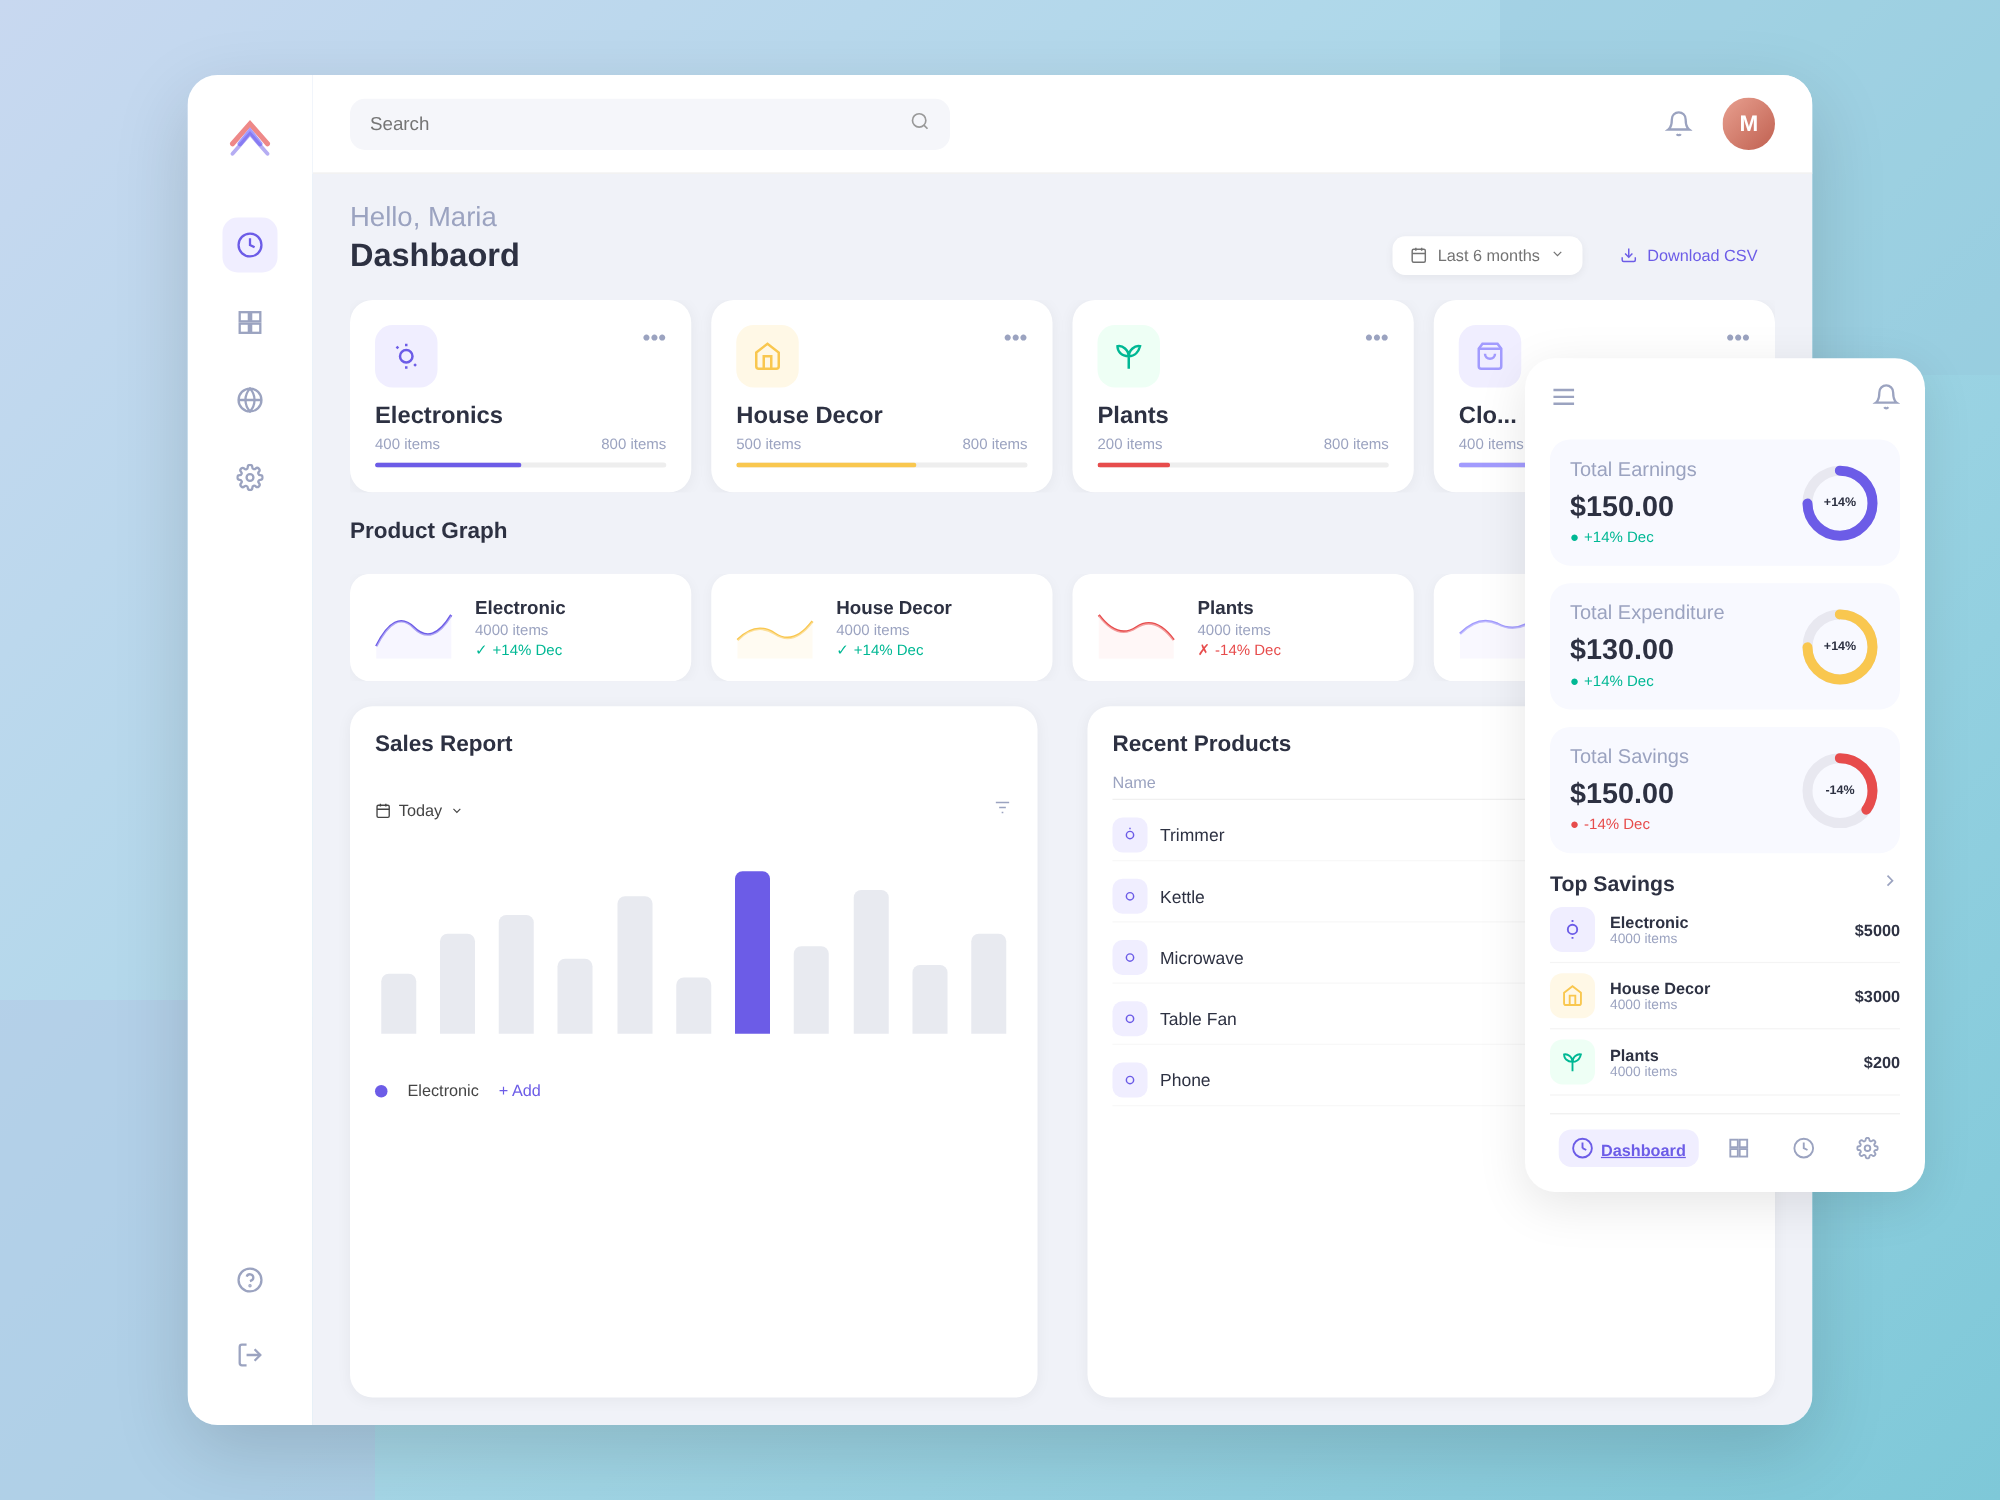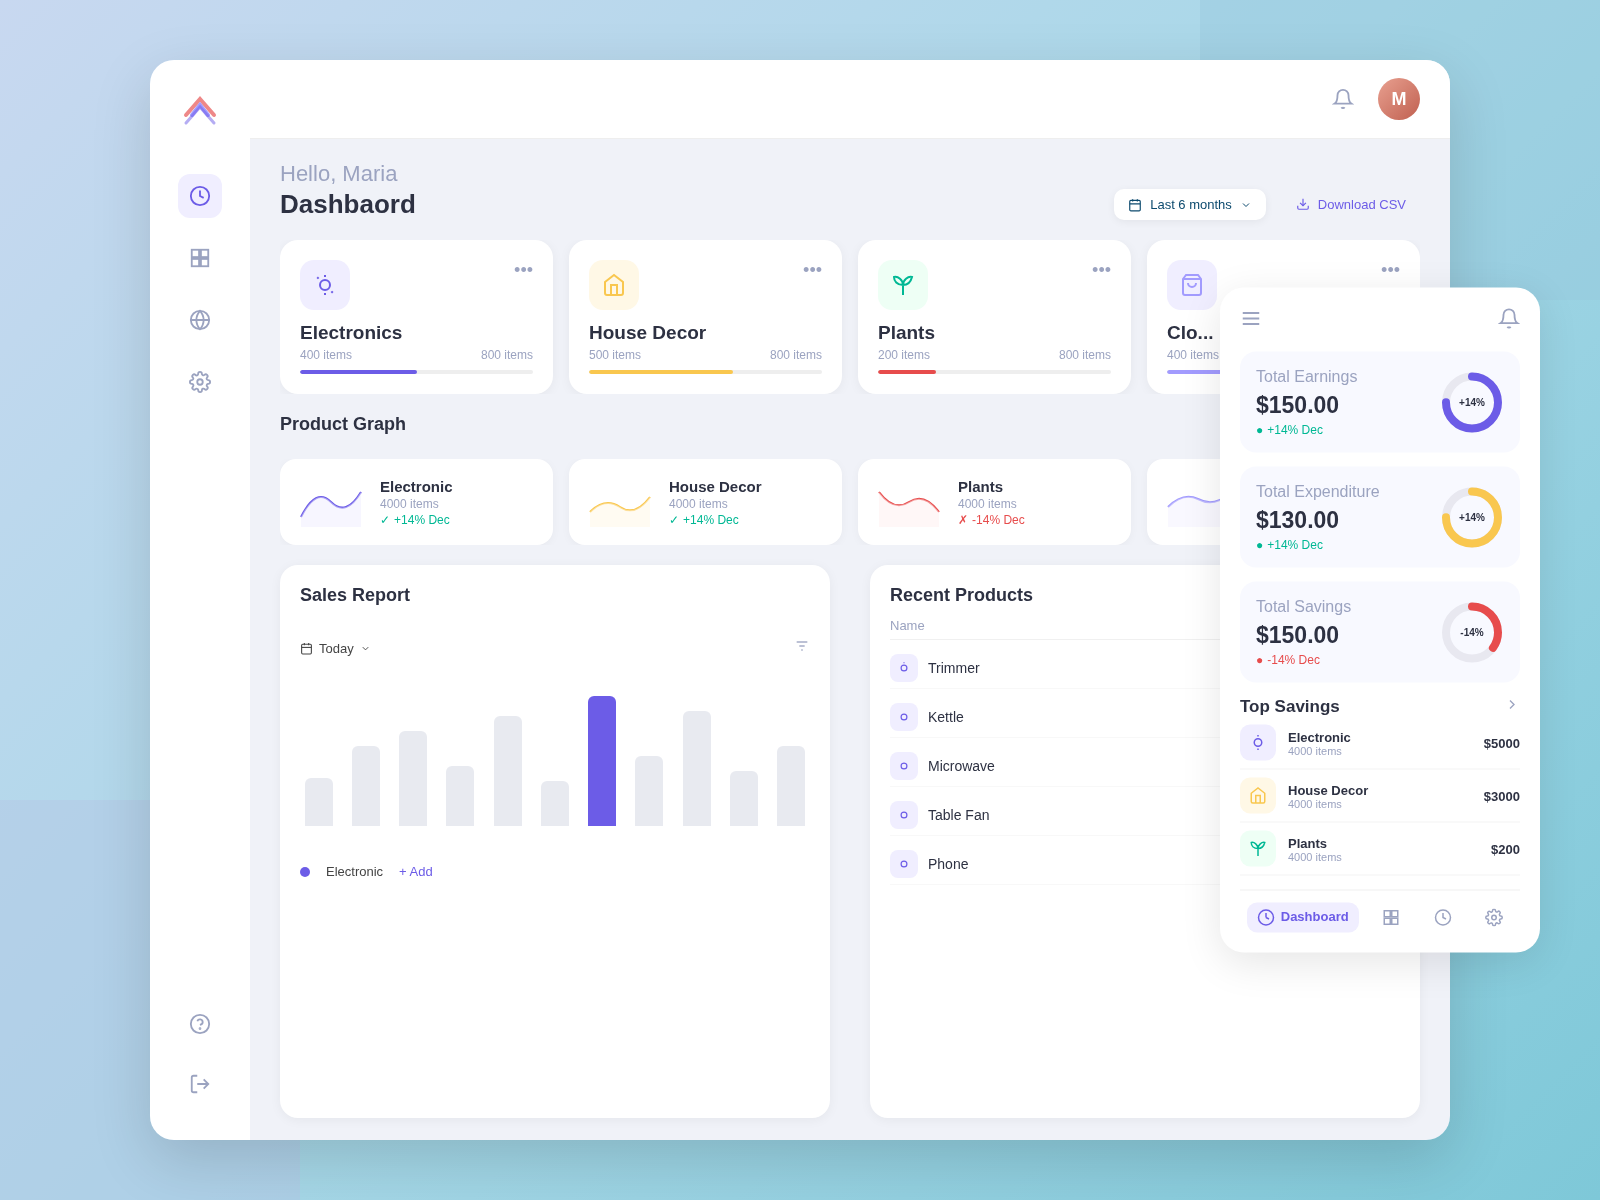--- a/index.html
+++ b/index.html
@@ -196,27 +196,26 @@
       color: #2d3142;
       margin-top: 2px;
     }
     .title-actions {
       display: flex;
       align-items: center;
       gap: 16px;
     }
     .date-filter {
       display: flex;
-      align-items: center;
       gap: 8px;
       padding: 8px 14px;
       background: #fff;
       border-radius: 10px;
       font-size: 13px;
-      color: #0c4a6e;
+      color: #737373;
       cursor: pointer;
       box-shadow: 0 2px 8px rgba(0,0,0,0.06);
     }
     .download-btn {
       display: flex;
       align-items: flex-start;
       gap: 8px;
       padding: 8px 14px;
       background: transparent;
       border: none;
@@ -600,27 +599,28 @@
     .panel-bottom-nav {
       display: flex;
       justify-content: space-around;
       align-items: center;
       border-top: 1px solid #f0f0f0;
       padding-top: 12px;
       margin-top: auto;
     }
     .panel-nav-item {
       display: flex;
-      align-items: flex-start;
+      align-items: flex-end;
       gap: 6px;
       color: #9ba3c0;
       cursor: pointer;
       font-size: 13px;
       padding: 6px 10px;
       border-radius: 10px;
+      text-decoration: underline;
     }
     .panel-nav-item.active {
       background: #f0eeff;
       color: #6c5ce7;
       font-weight: 600;
     }
   </style>
 </head>
 <body>
 
@@ -679,20 +679,29 @@
           <polyline points="16 17 21 12 16 7"></polyline>
             <line x1="21" y1="12" x2="9" y2="12"></line>
         </svg>
       </div>
     </div>
   </div>
 
   <div class="main-content">
 
     <div class="header">
+      <div class="search-bar">
+        <input type="text" placeholder="Search" style="">
+        <div class="search-icon-wrap">
+          <svg width="16" height="16" viewBox="0 0 24 24" fill="none" stroke="currentColor" stroke-width="2">
+            <circle cx="11" cy="11" r="8"></circle>
+              <line x1="21" y1="21" x2="16.65" y2="16.65"></line>
+          </svg>
+        </div>
+      </div>
       <div class="header-right">
         <div class="notif-icon">
           <svg width="22" height="22" viewBox="0 0 24 24" fill="none" stroke="currentColor" stroke-width="2">
             <path d="M18 8A6 6 0 0 0 6 8c0 7-3 9-3 9h18s-3-2-3-9"></path>
             <path d="M13.73 21a2 2 0 0 1-3.46 0"></path>
           </svg>
         </div>
         <div class="avatar">
           <div class="avatar-img">M</div>
         </div>

